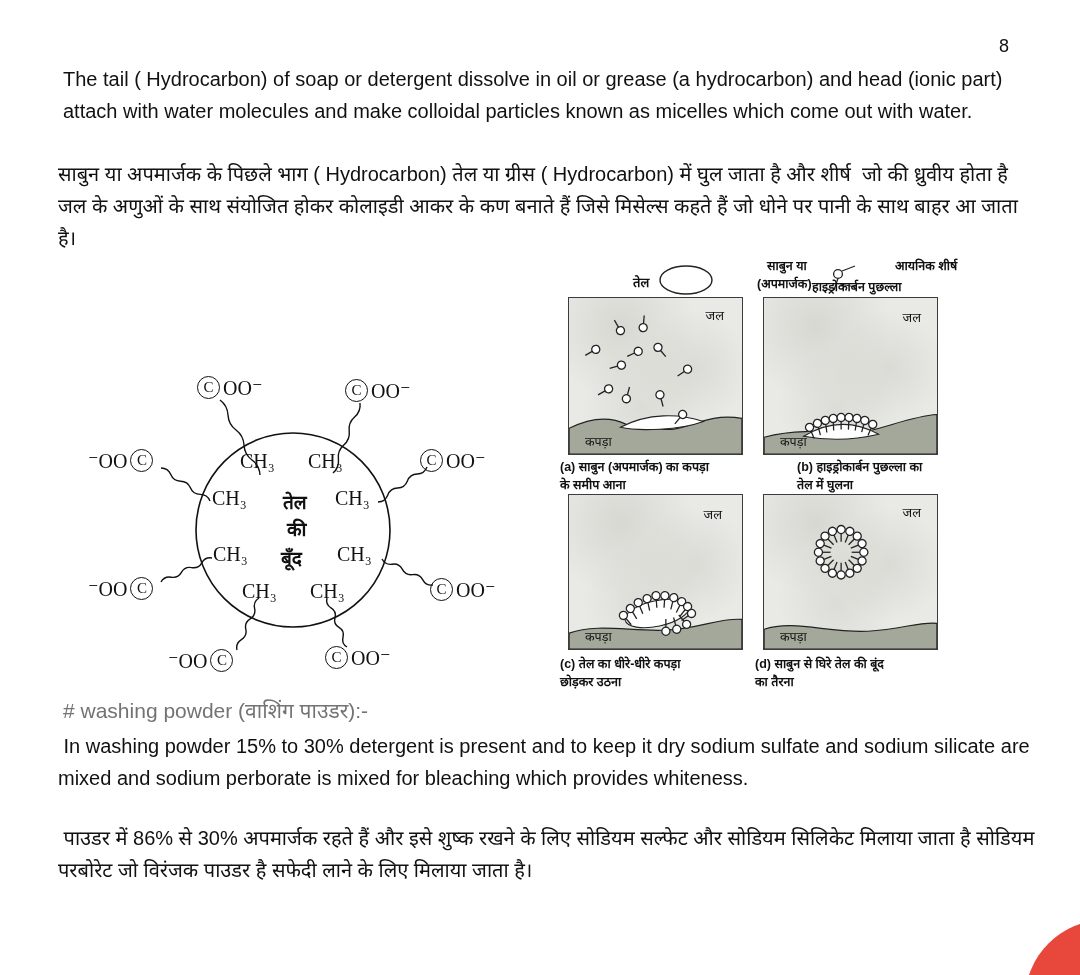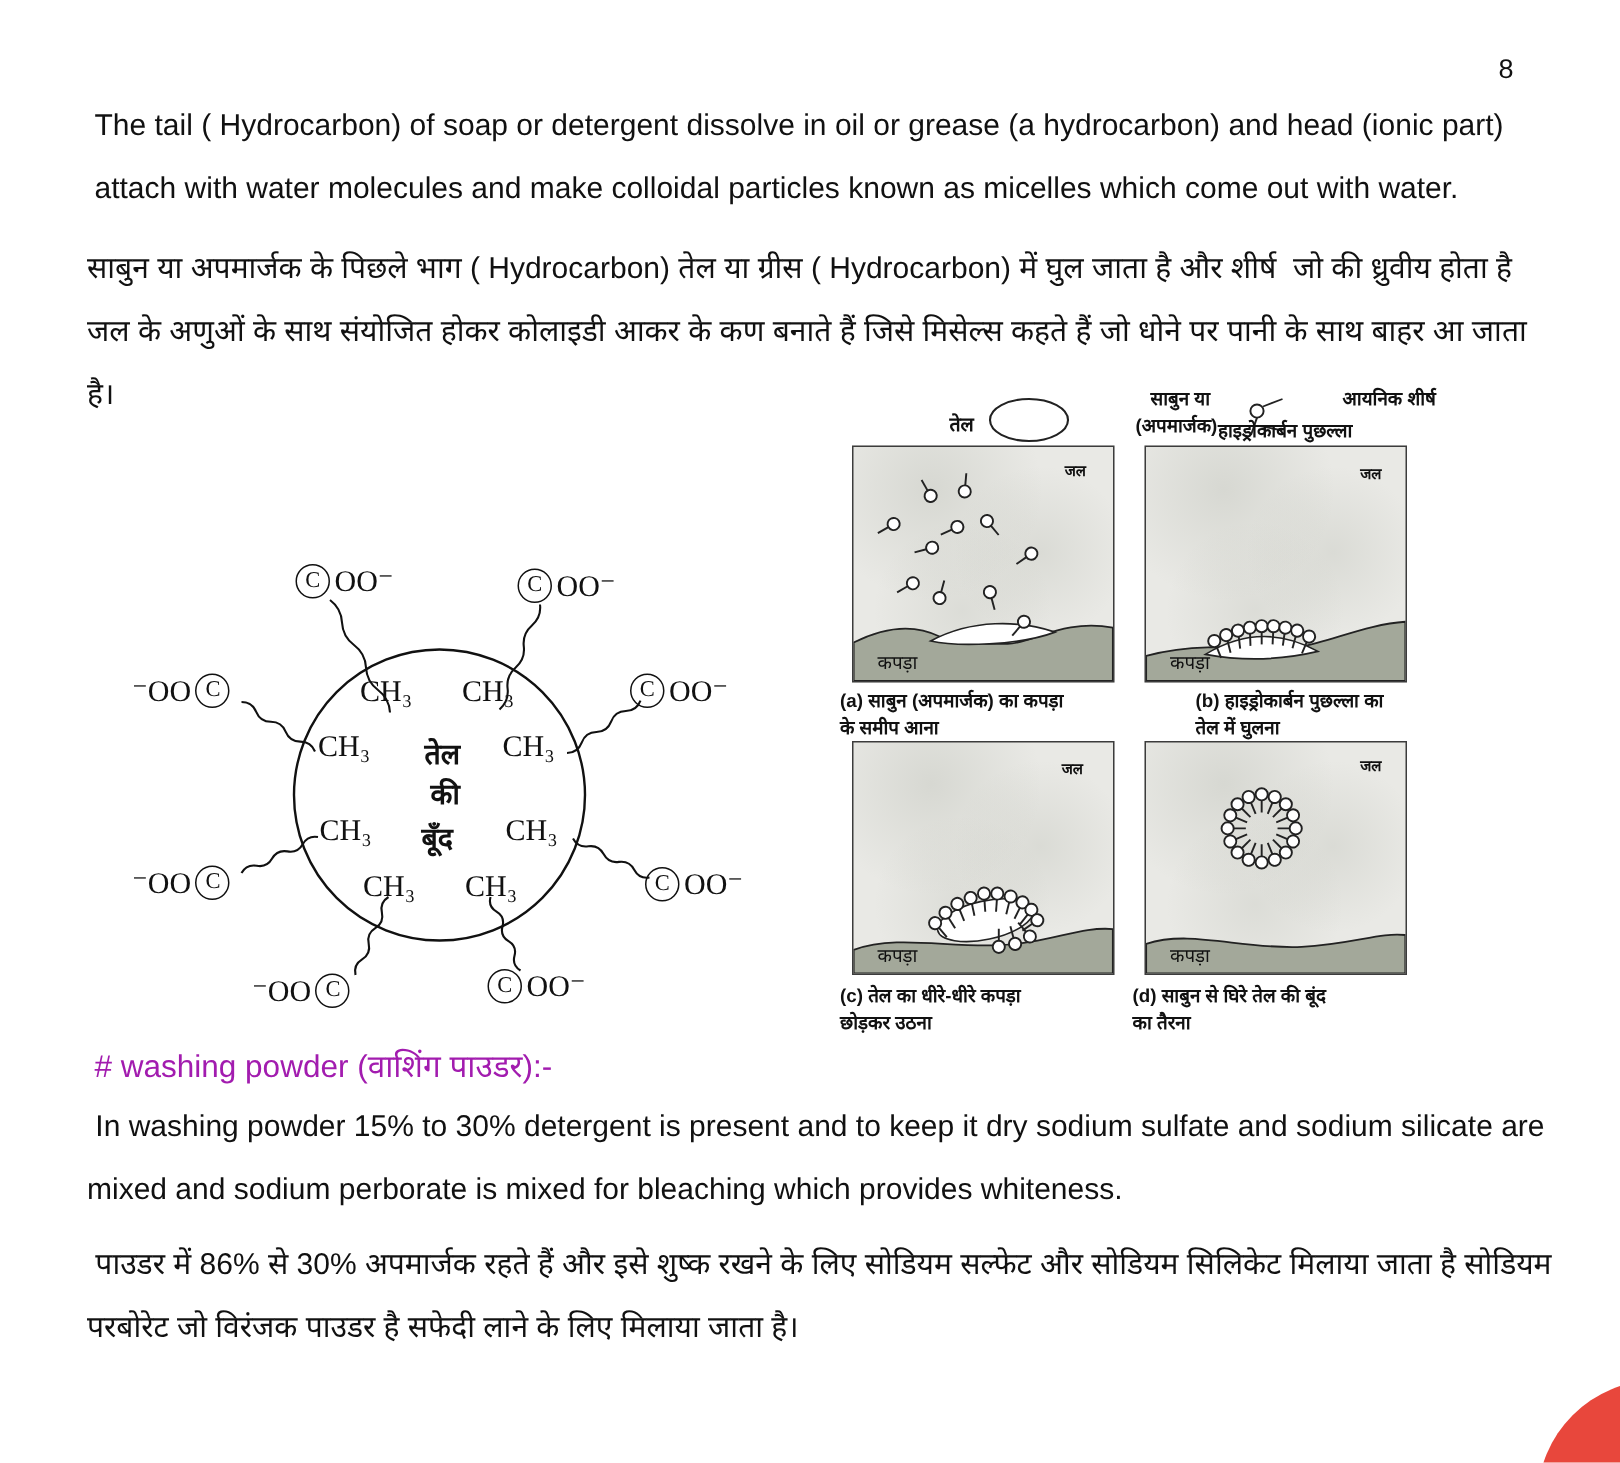--- a/index.html
+++ b/index.html
@@ -2,21 +2,21 @@
 <html><head>
 <meta charset="utf-8">
 <style>
   html,body{margin:0;padding:0}
   body{
     width:1080px;height:975px;position:relative;overflow:hidden;
     background:#ffffff;color:#111;
     font-family:"Liberation Sans","DejaVu Sans",sans-serif;
   }
   .abs{position:absolute}
-  .para{font-size:20px;line-height:42px;white-space:pre-wrap}
+  .para{font-size:20px;line-height:32px;white-space:pre-wrap}
   #page-num{left:999px;top:36px;font-size:18px}
   #intro-en{left:63px;top:63px;width:945px}
   #intro-hi{left:58px;top:158px;width:965px}
   #micelle-svg{left:55px;top:355px}
   .coo{position:absolute;display:flex;align-items:center;gap:3px;
        font-family:"Liberation Serif","DejaVu Serif",serif;font-size:20px;line-height:22px}
   .cc{display:inline-flex;align-items:center;justify-content:center;
       width:21px;height:21px;border:1.7px solid #111;border-radius:50%;
       font-size:15px;line-height:15px}
   .ch3{position:absolute;font-family:"Liberation Serif","DejaVu Serif",serif;font-size:20px}
@@ -24,21 +24,21 @@
 
   
   .panel{position:absolute;width:175px;box-sizing:border-box;
     border:1.6px solid #3c3c3c;background:#e9e9e5;
     background-image:
       radial-gradient(circle at 30% 18%, rgba(150,155,142,.22), transparent 42%),
       radial-gradient(circle at 72% 45%, rgba(150,155,142,.18), transparent 38%),
       radial-gradient(circle at 42% 70%, rgba(150,155,142,.16), transparent 40%);
   }
   .panel svg{display:block;width:100%;height:100%}
-  .water-label{position:absolute;font-size:10px;font-weight:700}
+  .water-label{position:absolute;font-size:13px;font-weight:400}
   .cloth-label{position:absolute;font-size:12.5px;font-weight:400}
   .caption{position:absolute;width:192px;font-size:12.5px;
            font-weight:600;line-height:18px}
   .legend-txt{position:absolute;font-size:12.5px;font-weight:600;line-height:16px}
 
   
   #wp-head{left:63px;top:696px;font-size:21px;font-weight:500}
   #wp-en{left:58px;top:730px;width:1000px}
   #wp-hi{left:58px;top:822px;width:1000px}
 
@@ -255,20 +255,20 @@
   </svg>
   <span class="water-label" style="right:16px;top:8px">जल</span>
   <span class="cloth-label" style="left:16px;bottom:4px">कपड़ा</span>
 </div>
 <div class="caption" style="left:755px;top:655px">
   <div>(d) साबुन से घिरे तेल की बूंद</div>
   <div>का तैरना</div>
 </div>
 
 
-<div class="abs" id="wp-head" style="color: #a21caf;"># washing powder (वाशिंग पाउडर):-</div>
+<div class="abs" id="wp-head" style="color: #737373;"># washing powder (वाशिंग पाउडर):-</div>
 <div class="abs para" id="wp-en"> In washing powder 15% to 30% detergent is present and to keep it dry sodium sulfate and sodium silicate are mixed and sodium perborate is mixed for bleaching which provides whiteness.</div>
 <div class="abs para" id="wp-hi"> पाउडर में 86% से 30% अपमार्जक रहते हैं और इसे शुष्क रखने के लिए सोडियम सल्फेट और सोडियम सिलिकेट मिलाया जाता है सोडियम परबोरेट जो विरंजक पाउडर है सफेदी लाने के लिए मिलाया जाता है।</div>
 
 <div id="red-fab" style="background: rgb(232, 71, 60);"></div>
 
 
 
 
 </body></html>

